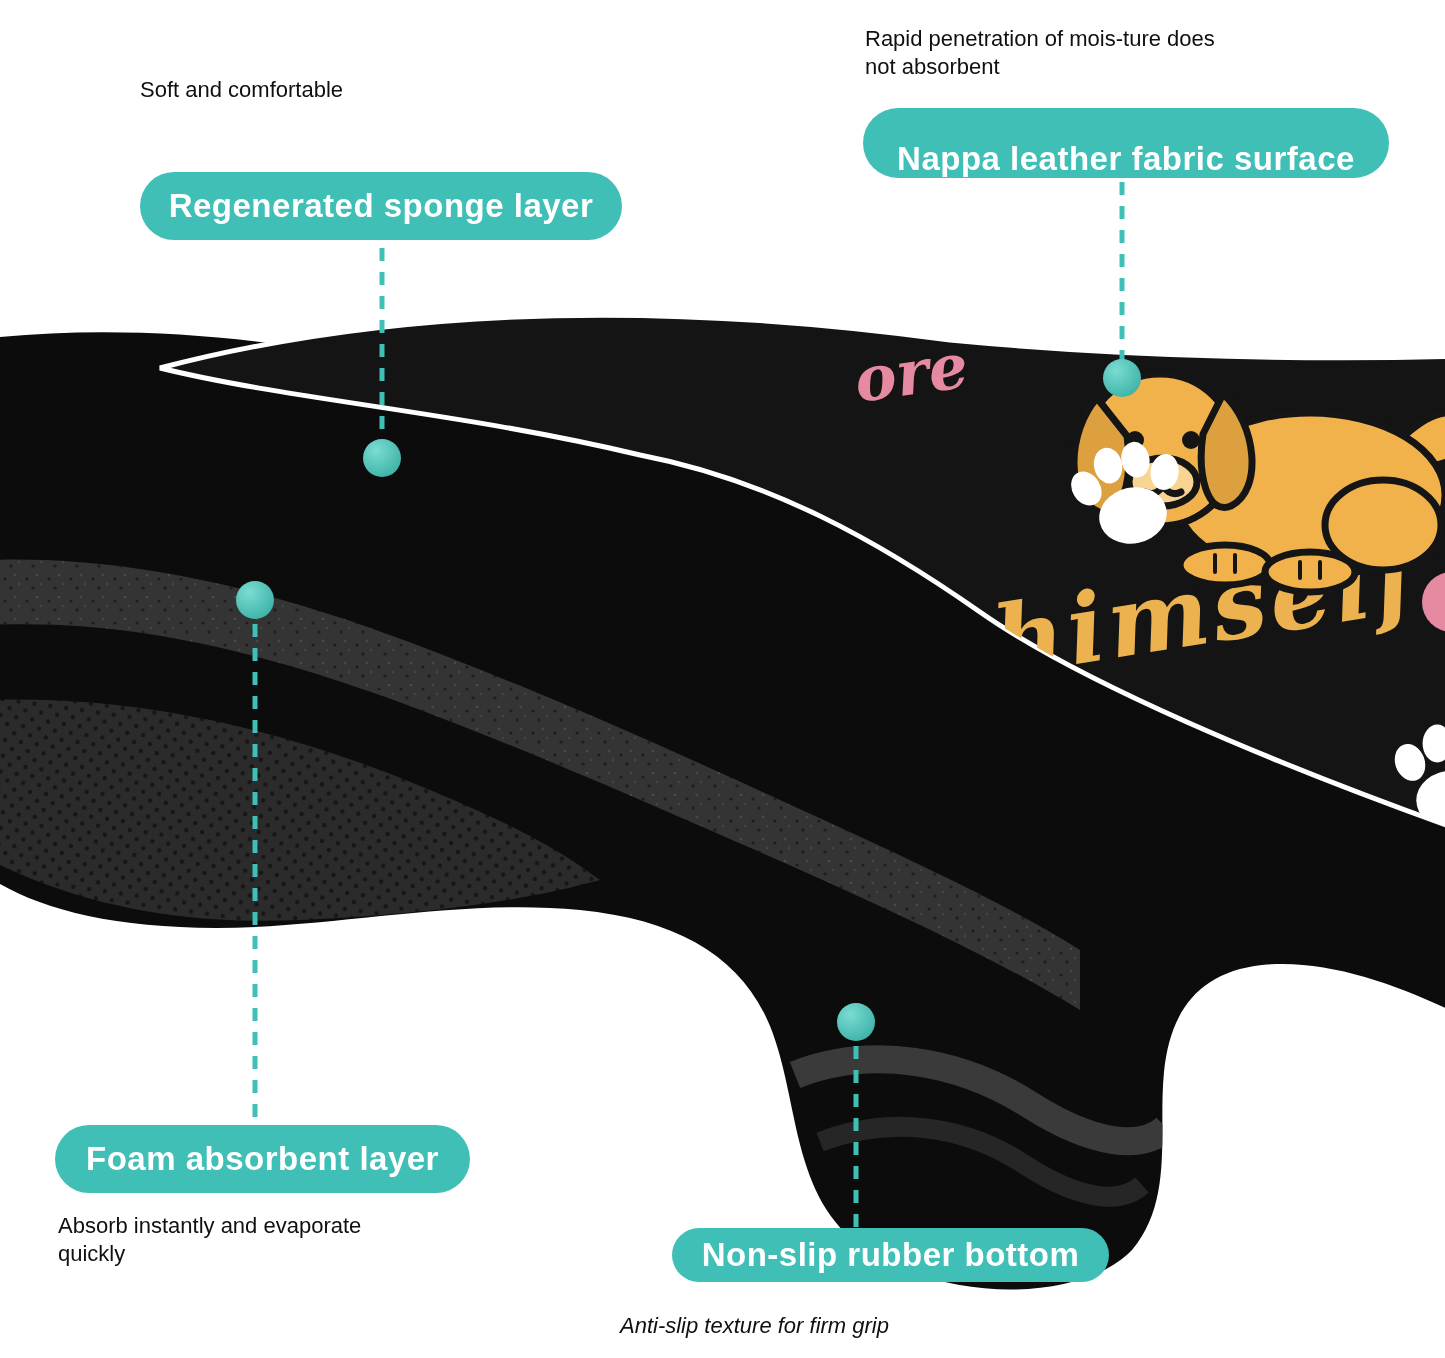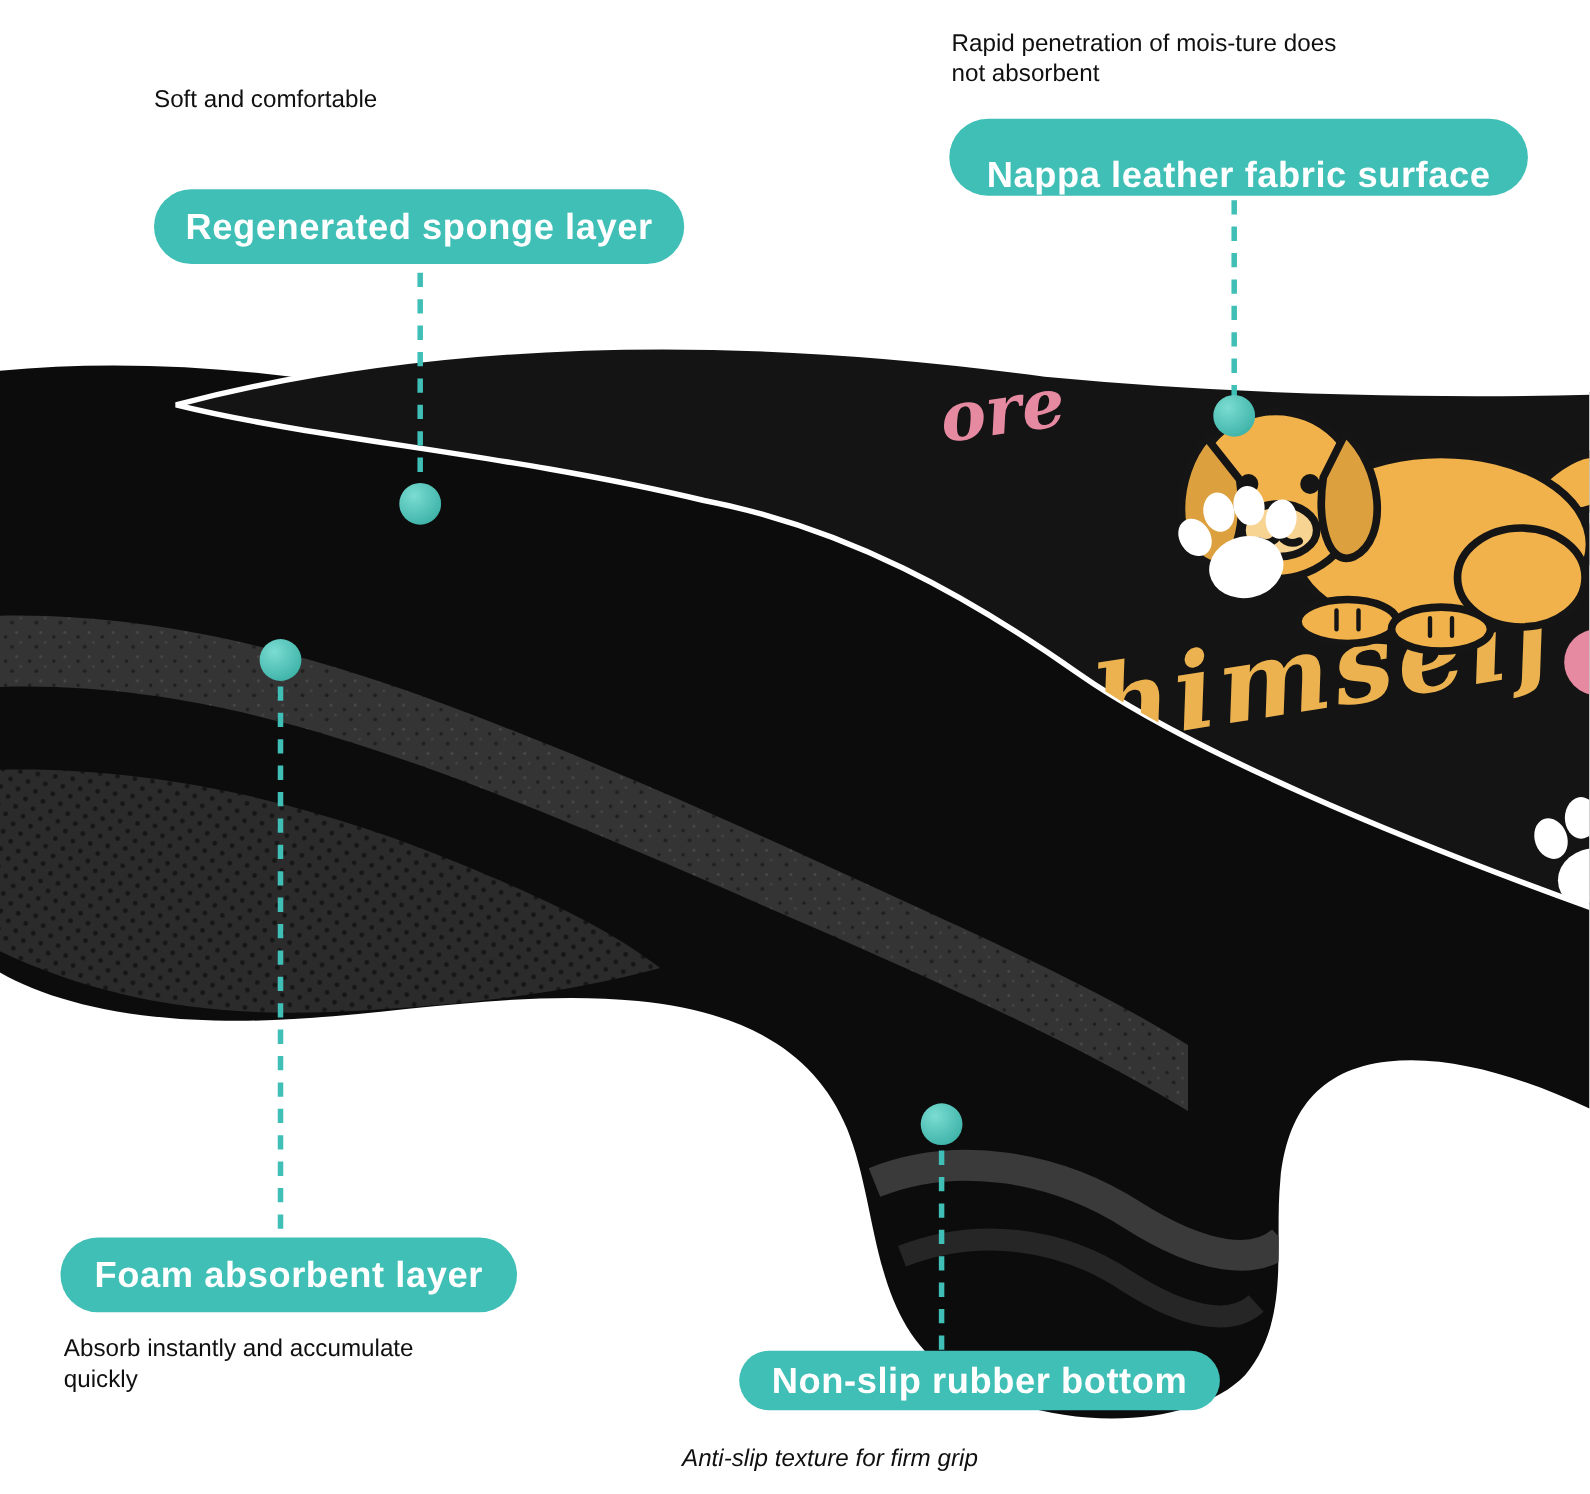--- a/index.html
+++ b/index.html
@@ -142,21 +142,21 @@
     <div>not absorbent</div>
   </div>
   <div class="pill" style="left:863px;top:108px;width:526px;height:70px;align-items:flex-end;">
     <span>Nappa leather fabric surface</span>
   </div>
 
   <div class="pill" style="left:55px;top:1125px;width:415px;height:68px;">
     <span>Foam absorbent layer</span>
   </div>
   <div class="note" style="left:58px;top:1212px;width:480px;">
-    <div>Absorb instantly and accumulate</div>
+    <div>Absorb instantly and evaporate</div>
     <div>quickly</div>
   </div>
 
   <div class="pill" style="left:672px;top:1228px;width:437px;height:54px;">
     <span>Non-slip rubber bottom</span>
   </div>
   <div class="note center" style="left:620px;top:1312px;width:480px;font-style:italic;">Anti-slip texture for firm grip</div>
 
 </div>
 

